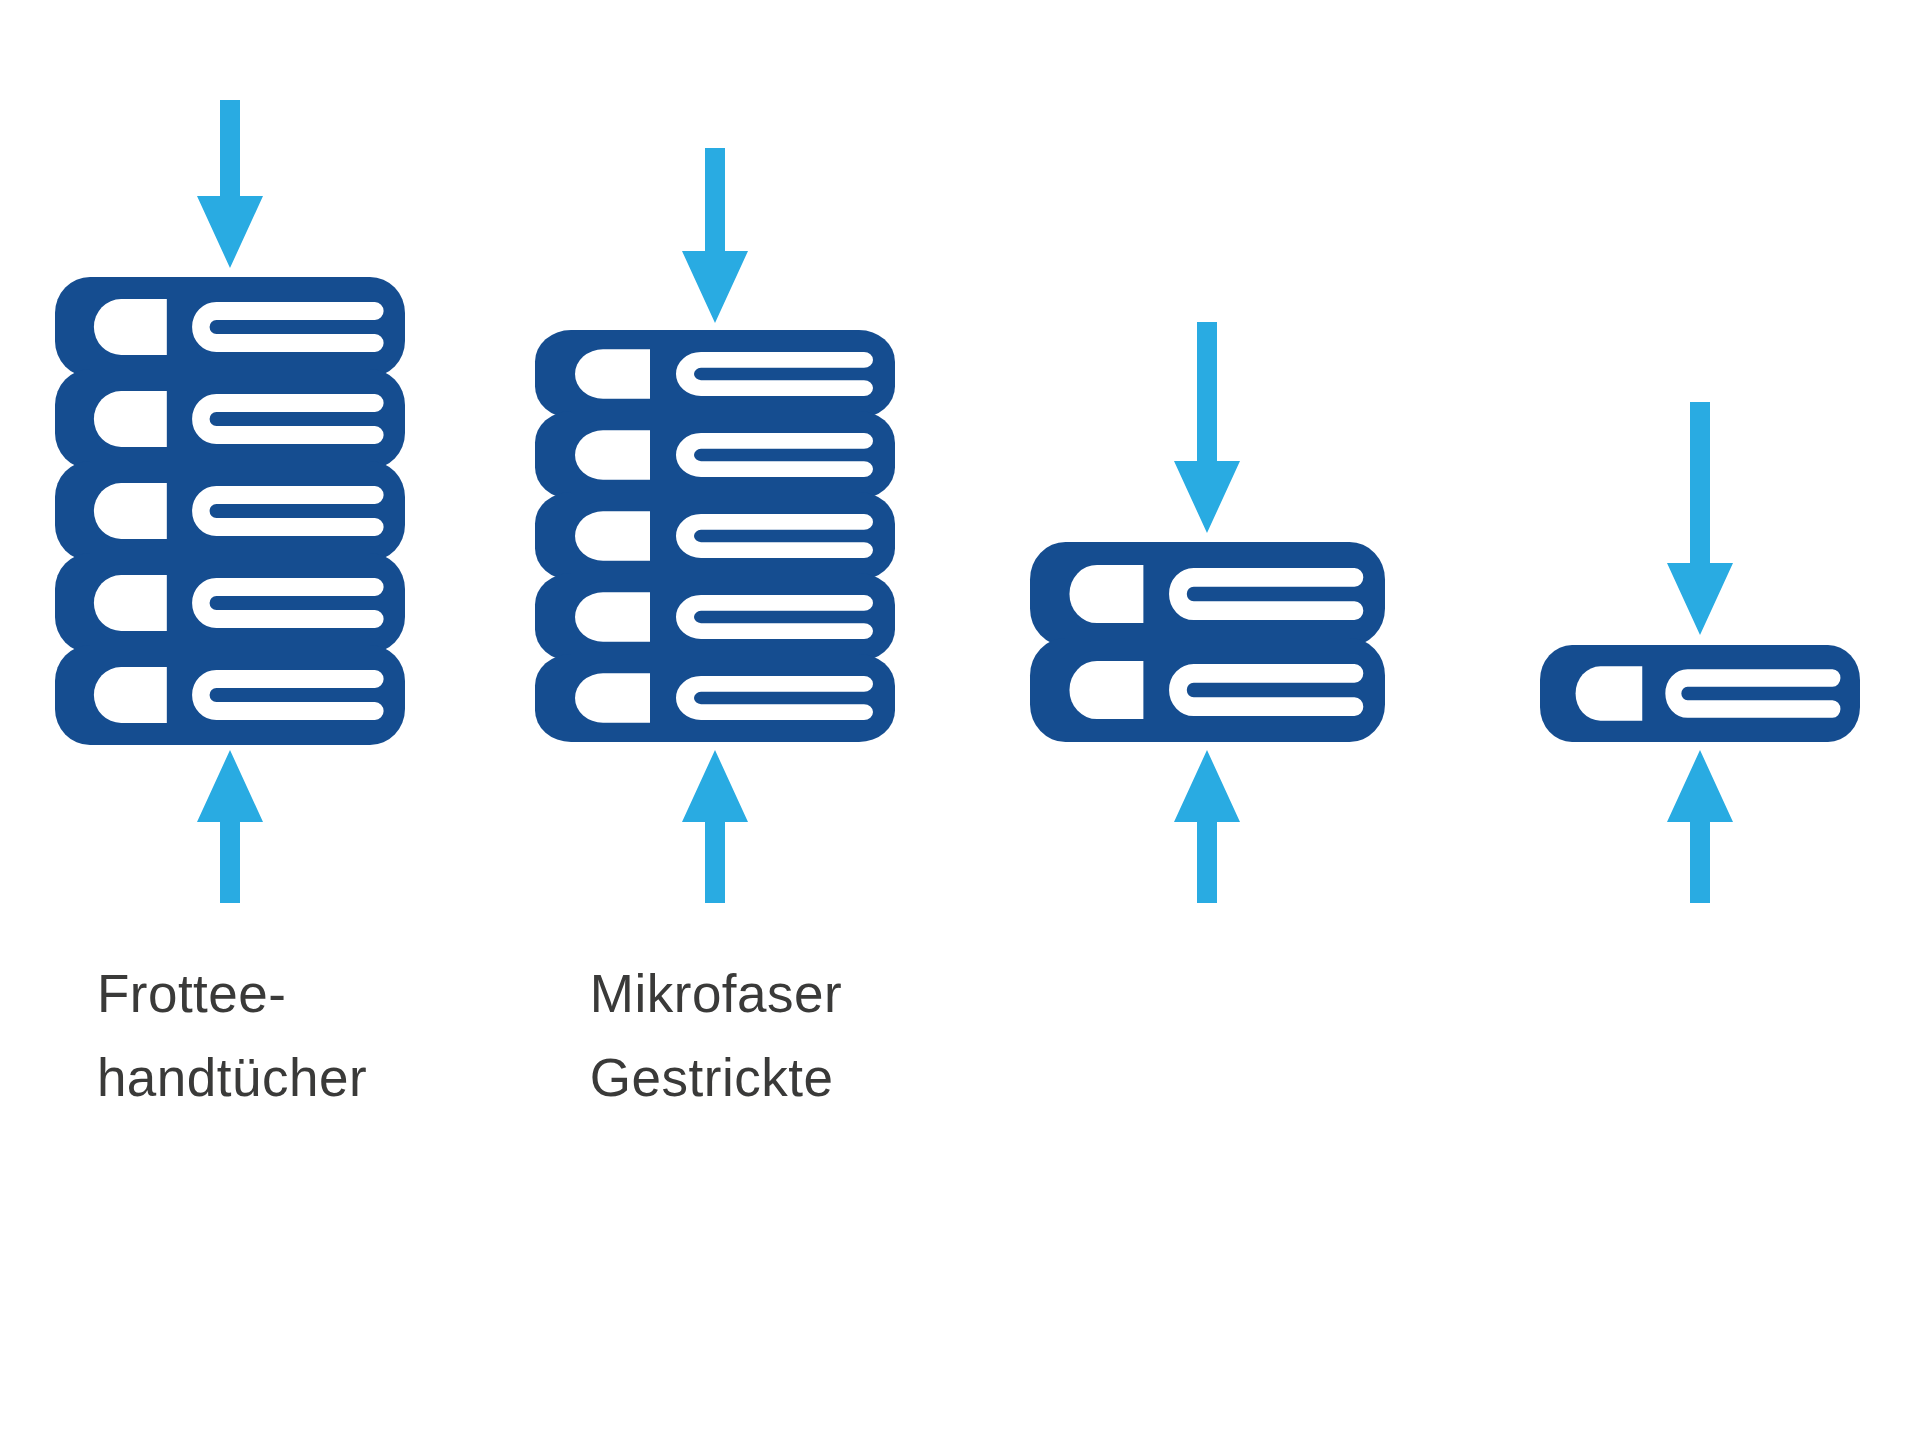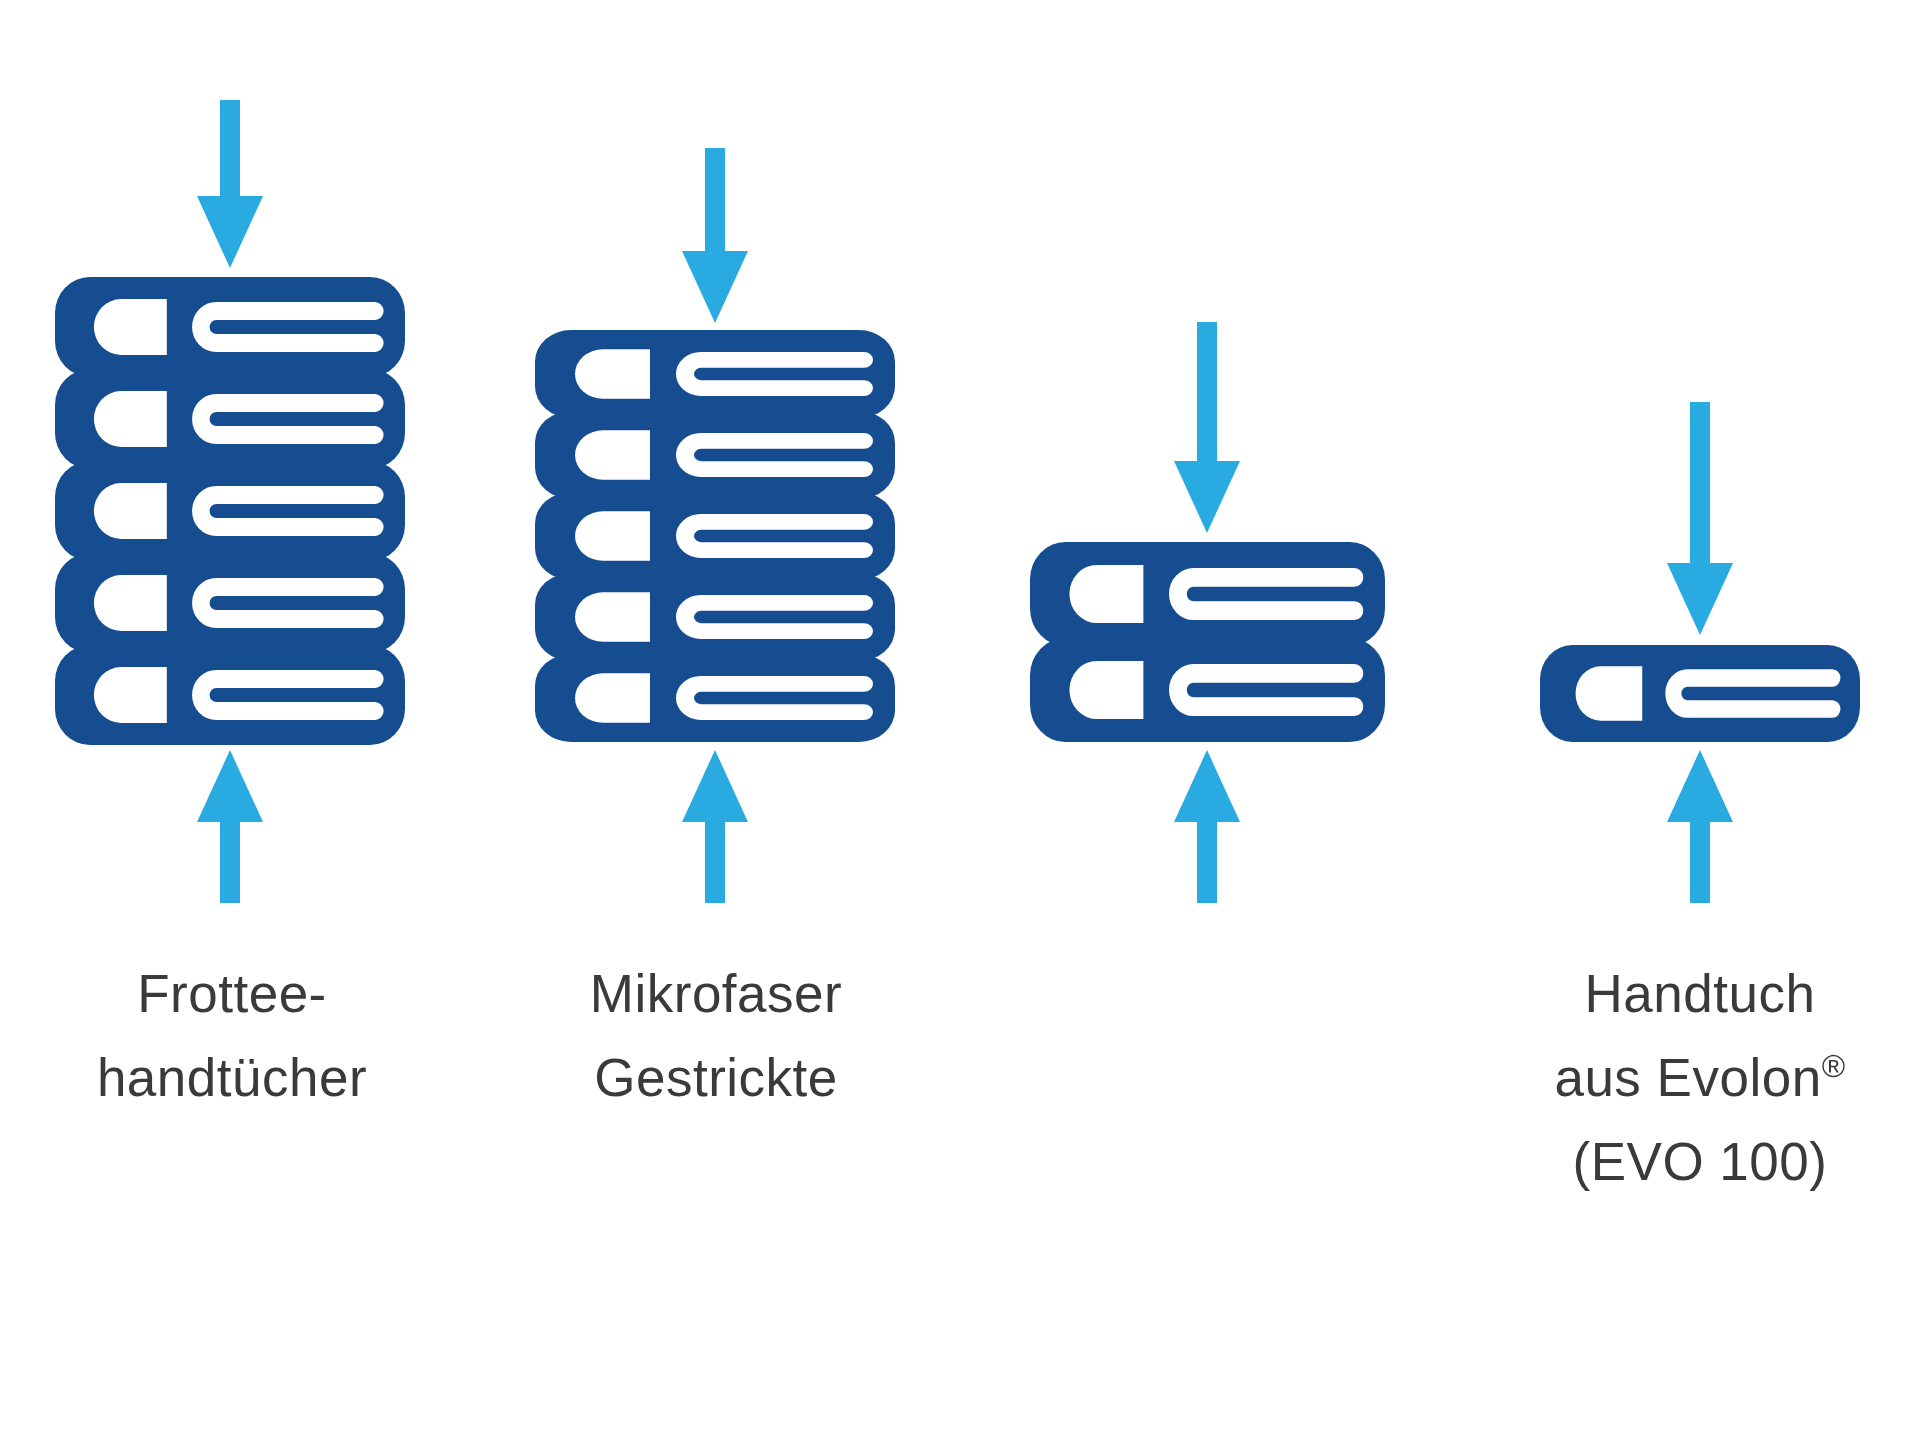--- a/index.html
+++ b/index.html
@@ -18,21 +18,21 @@
     position:absolute;left:0;top:0;
   }
   .labels{
     position:absolute;left:0;top:0;width:1920px;height:1440px;
     pointer-events:none;
   }
   .col-label{
     position:absolute;
     top:952px;
     transform:translateX(-50%);
-    text-align:center;
+    text-align:left;
     font-size:53px;
     line-height:84px;
     letter-spacing:0.5px;
     color:#3a3a39;
     white-space:nowrap;
   }
   .col-label sup{
     font-size:60%;
     vertical-align:super;
     line-height:0;
@@ -133,20 +133,15 @@
       <div><span>Frottee-</span></div>
       <div><span>handtücher</span></div>
     </div>
 
     <div class="col-label" style="left:716px;">
       <div><span>Mikrofaser</span></div>
       <div><span>Gestrickte</span></div>
     </div>
 
 
-    <div class="col-label" style="left:1700px;">
-      <div><span>Handtuch</span></div>
-      <div><span>aus Evolon</span><sup>®</sup></div>
-      <div><span>(EVO 100)</span></div>
-    </div>
 
   </div>
 </div>
 
 </body></html>

